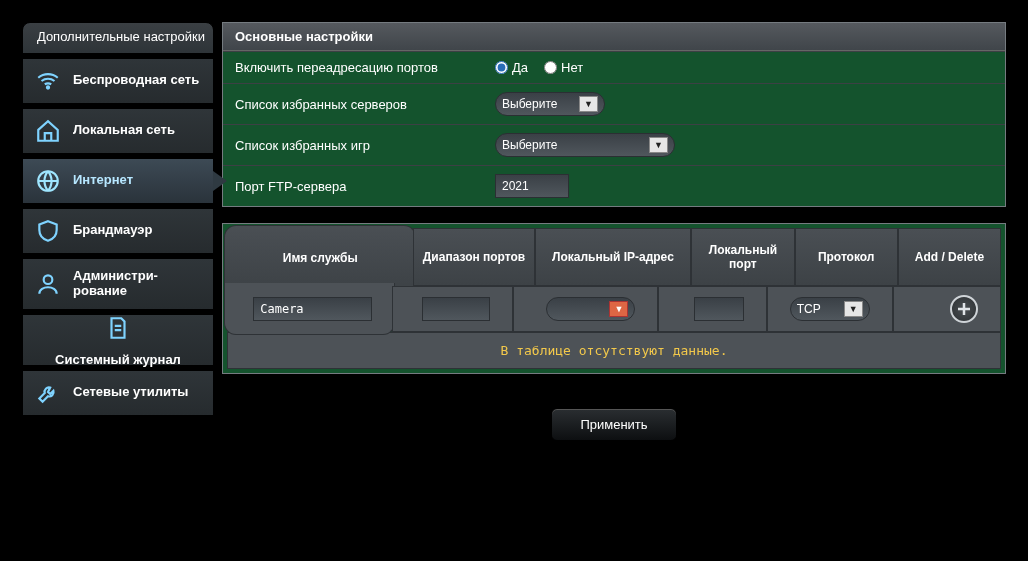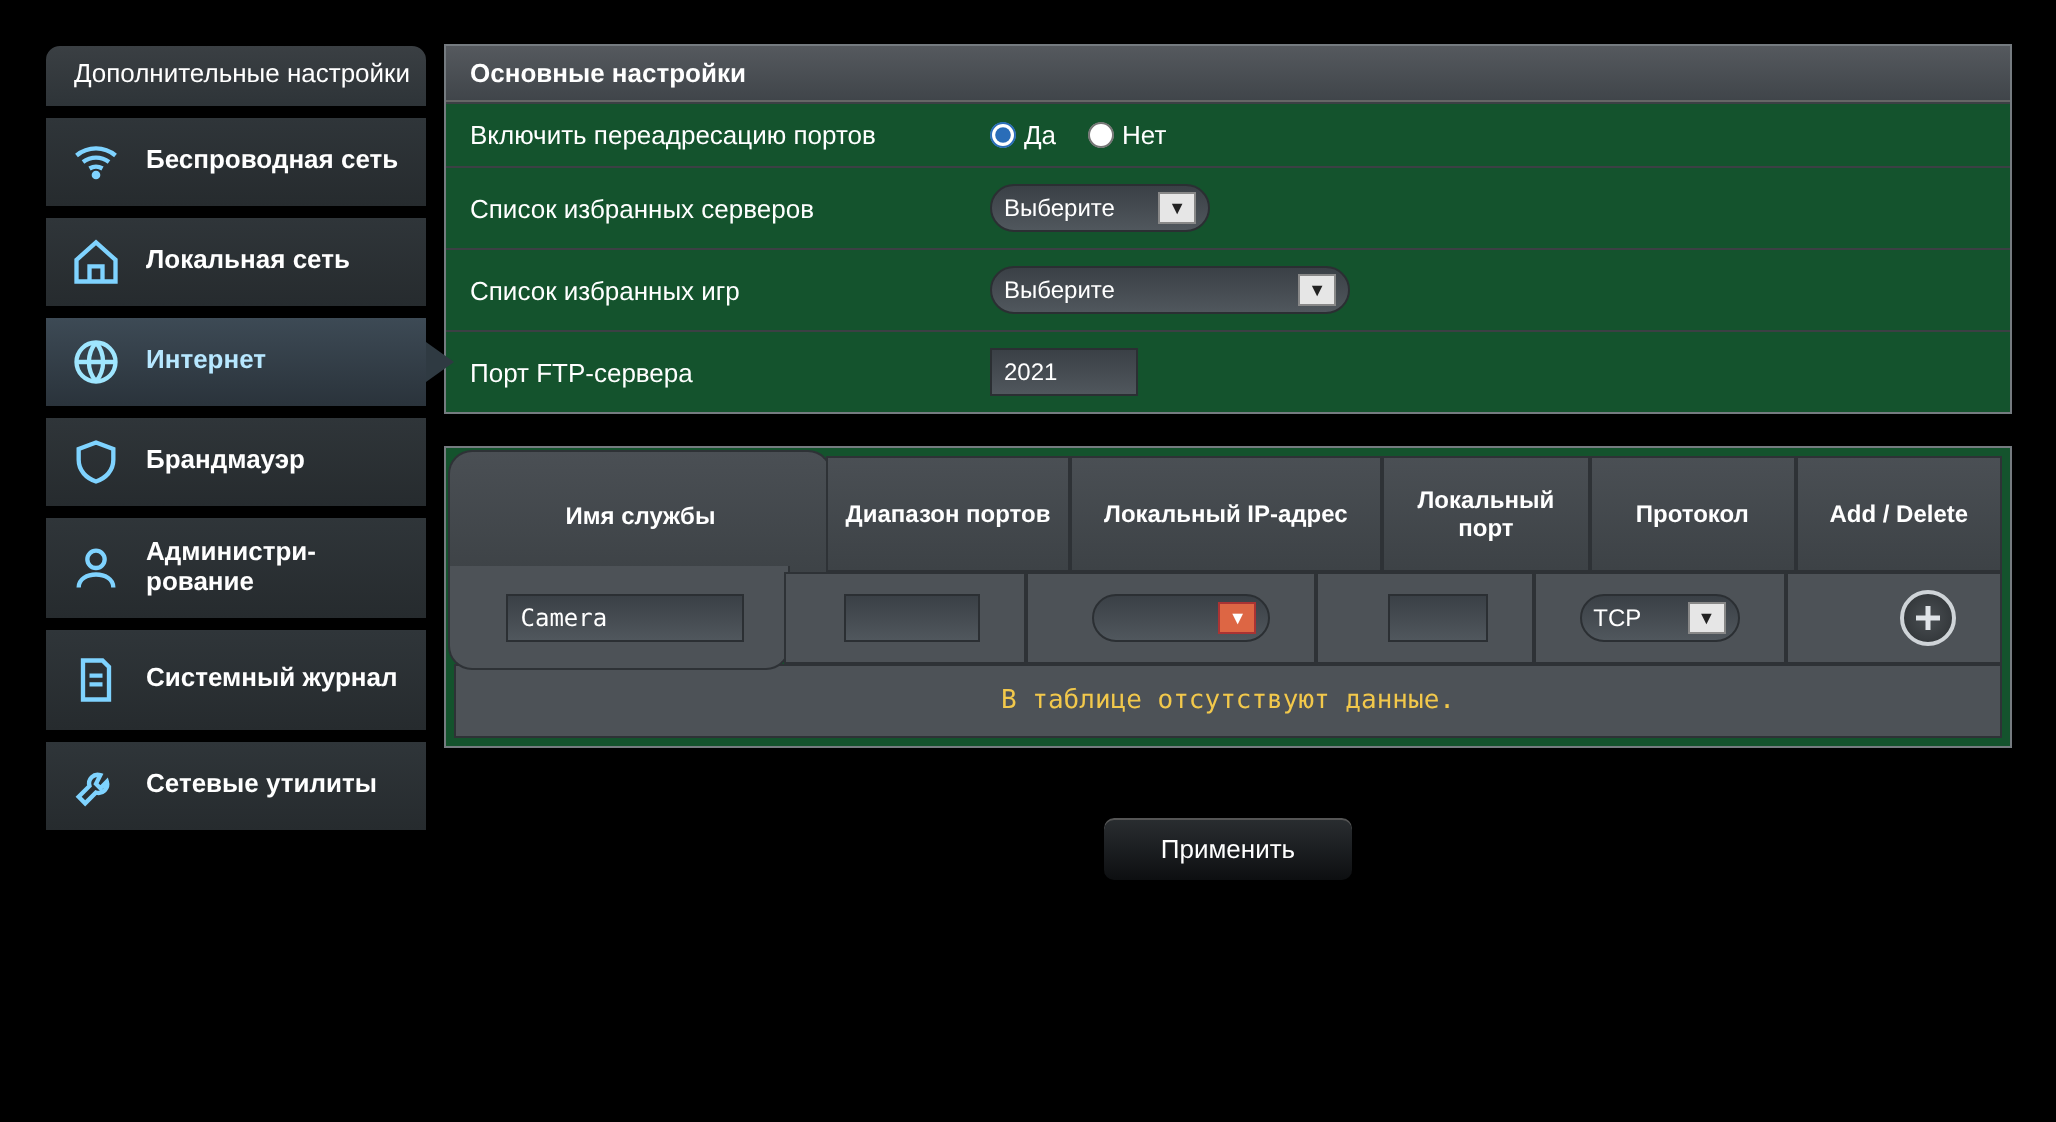--- a/index.html
+++ b/index.html
@@ -201,21 +201,21 @@
 
     <div class="sidebar-item" style="height:52px;">
       <svg class="icon" viewBox="0 0 24 24">
           <circle cx="12" cy="8" r="4"></circle>
           <path d="M4 21c0-4 4-6 8-6s8 2 8 6"></path>
         </svg>
       <span class="sidebar-label" style="white-space:pre-line;">Администри-
 рование</span>
     </div>
 
-    <div class="sidebar-item" style="height:52px;">
+    <div class="sidebar-item" style="height:52px;flex-direction:column;">
       <svg class="icon" viewBox="0 0 24 24">
           <path d="M6 3h9l3 3v15H6z"></path>
           <path d="M9 10h6M9 14h6"></path>
         </svg>
       <span class="sidebar-label">Системный журнал</span>
     </div>
 
     <div class="sidebar-item">
       <svg class="icon" viewBox="0 0 24 24">
           <path d="M14 7a4 4 0 0 0-5 5l-5 5 3 3 5-5a4 4 0 0 0 5-5l-3 3-2-2z"></path>

